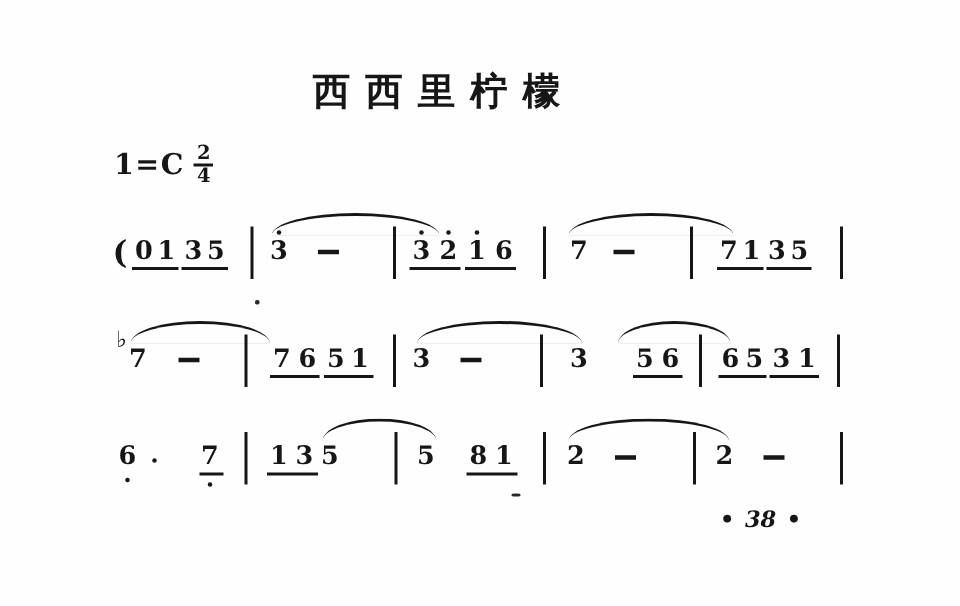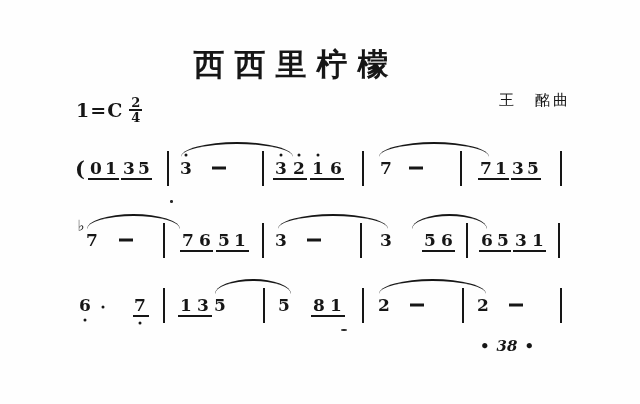--- a/index.html
+++ b/index.html
@@ -1,20 +1,20 @@
 <!DOCTYPE html>
 <html lang="zh"><head>
 <meta charset="utf-8">
 <style>
   html,body{margin:0;padding:0;}
   body{width:640px;height:404px;position:relative;overflow:hidden;background:#ffffff;
        font-family:"DejaVu Serif",serif;color:#161616;}
   .page{position:absolute;inset:0;background:#fefefe;}
   .title{position:absolute;top:44px;left:296px;transform:translateX(-50%);
-         font-size:31px;font-weight:bold;letter-spacing:10px;white-space:nowrap;
+         font-size:25px;font-weight:bold;letter-spacing:10px;white-space:nowrap;
          font-family:"Liberation Serif","DejaVu Serif",serif;}
   .keysig{position:absolute;left:76px;top:95px;height:30px;display:flex;align-items:center;justify-content:flex-end;}
   .keylabel{font-size:19px;font-weight:bold;letter-spacing:1px;}
   .frac{display:inline-flex;flex-direction:column;align-items:center;margin-left:6px;}
   .frac .num,.frac .den{font-size:13px;font-weight:bold;line-height:13px;padding:0 2px;}
   .frac .den{border-top:2px solid #161616;}
   .credits{position:absolute;right:72px;top:90px;text-align:right;font-size:15px;
            line-height:21px;letter-spacing:3px;margin-right:-3px;
            font-family:"Liberation Serif","DejaVu Serif",serif;}
   .footer{position:absolute;left:480px;top:337px;display:flex;align-items:center;gap:7px;
@@ -45,21 +45,20 @@
 
   <div class="keysig">
     <span class="keylabel">1=C</span>
     <span class="frac">
       <span class="num">2</span>
       <span class="den">4</span>
     </span>
   </div>
 
   <div class="credits">
-    <div>王　酩曲</div>
   </div>
 
   <div class="score">
       <div class="paren" style="left: 80px; top: 168px;">(</div>
       <div class="note" style="left: 96px; top: 168px;">0</div>
       <div class="note" style="left: 111px; top: 168px;">1</div>
       <div class="note" style="left: 129px; top: 168px;">3</div>
       <div class="note" style="left: 144px; top: 168px;">5</div>
       <div class="note" style="left: 186px; top: 168px;">3</div>
       <div class="odot" style="left: 186px; top: 155px;"></div>

